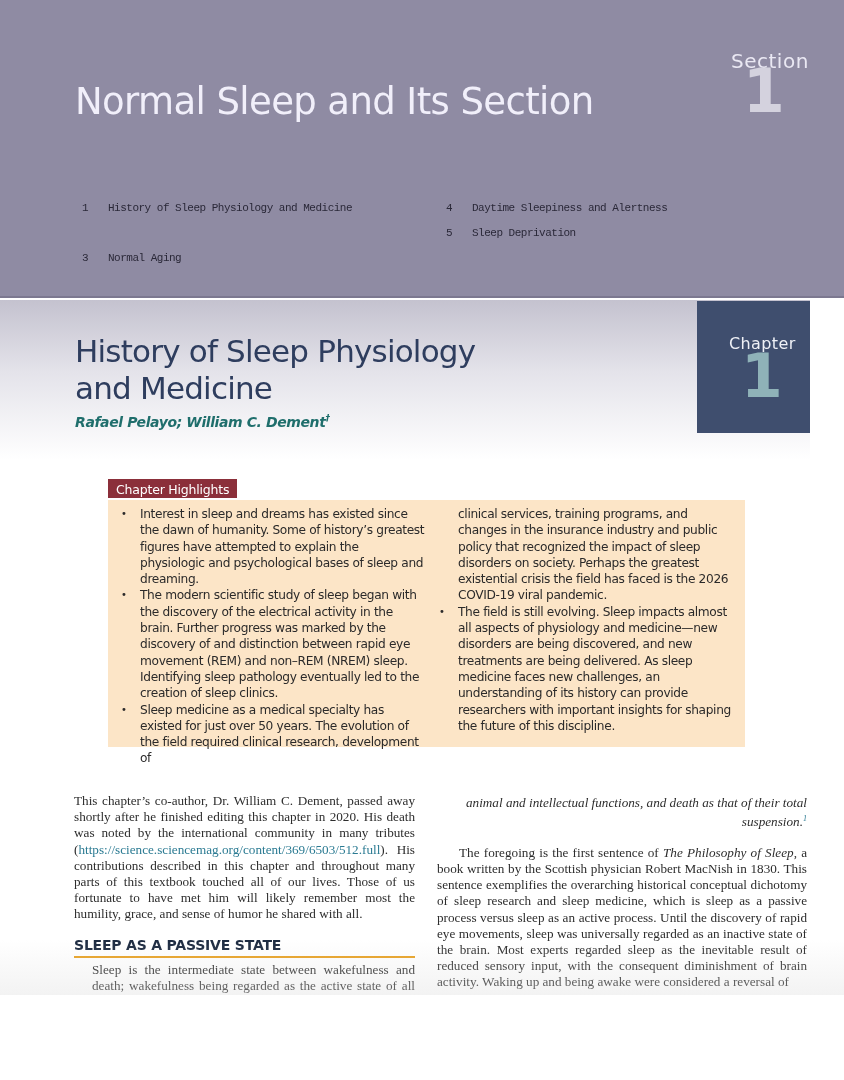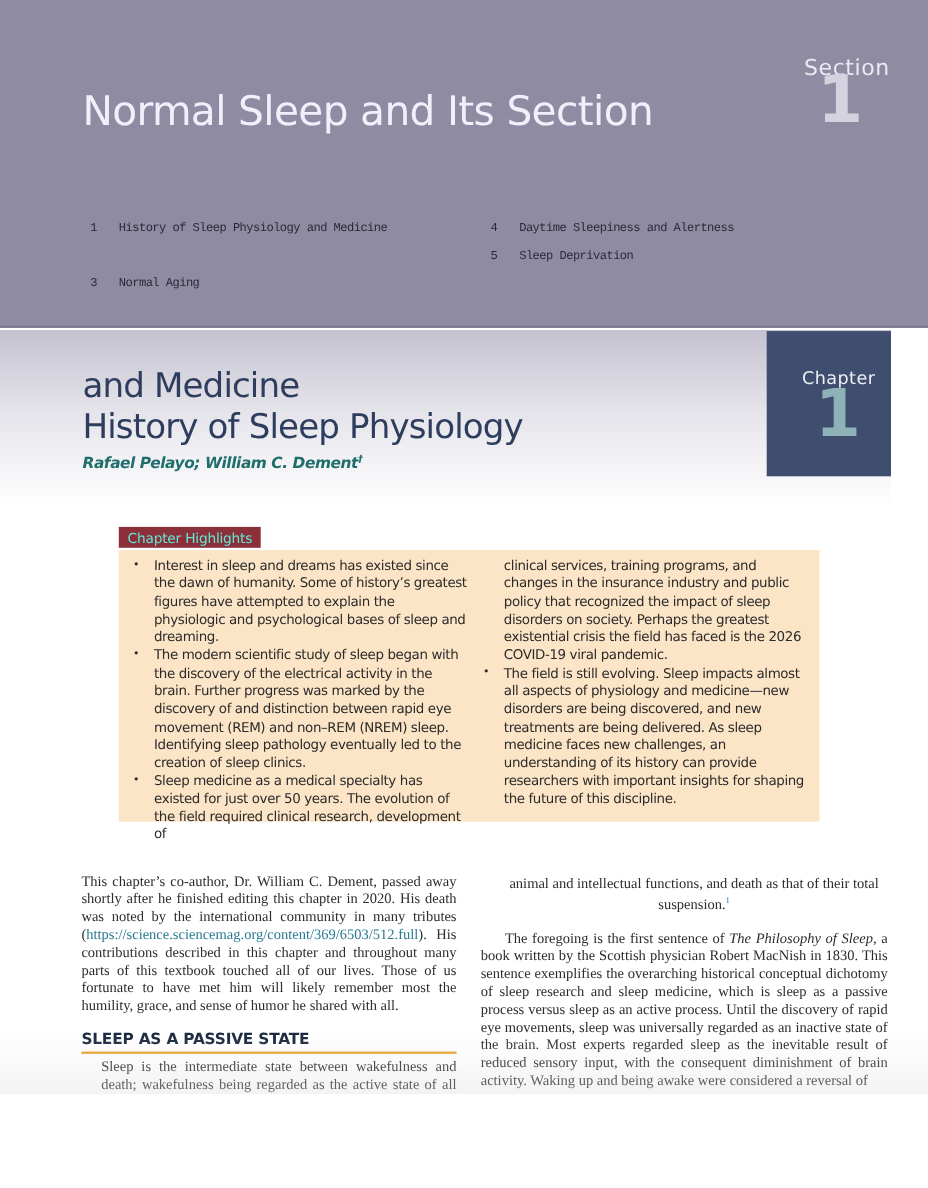--- a/index.html
+++ b/index.html
@@ -19,21 +19,21 @@
   
   .chapter-band { position: absolute; left: 0; top: 300px; width: 844px; height: 160px; background: linear-gradient(to bottom, #c4c2cf 0%, #e4e3ea 45%, #ffffff 100%); }
   .chapter-title { position: absolute; left: 75px; top: 333px; font-size: 31px; line-height: 37px; color: #2e3d5e; font-family: "DejaVu Sans", sans-serif; letter-spacing: -0.8px; }
   .authors { position: absolute; left: 75px; top: 413px; font-size: 14px; color: #1f6e6c; font-style: italic; font-weight: bold; font-family: "DejaVu Sans", sans-serif; letter-spacing: -0.4px; }
   .authors sup { font-size: 9px; }
   .chapter-box { position: absolute; left: 697px; top: 301px; width: 153px; height: 132px; background: #3f4e6e; }
   .chapter-label { position: absolute; left: 32px; top: 33px; font-size: 16px; color: #eef0f6; font-family: "DejaVu Sans", sans-serif; letter-spacing: 0.4px; }
   .chapter-num { position: absolute; left: 44px; top: 40px; font-size: 60px; font-weight: bold; color: #8fb2b8; font-family: "DejaVu Sans", sans-serif; }
 
   
-  .hl-tab { position: absolute; left: 108px; top: 479px; height: 19px; padding: 0 8px; background: #8b2f3a; color: #5eead4; font-size: 12.5px; line-height: 21px; font-family: "DejaVu Sans", sans-serif; letter-spacing: -0.2px; }
+  .hl-tab { position: absolute; left: 108px; top: 479px; height: 19px; padding: 0 8px; background: #8b2f3a; color: #ffffff; font-size: 12.5px; line-height: 21px; font-family: "DejaVu Sans", sans-serif; letter-spacing: -0.2px; }
   .hl-box { position: absolute; left: 108px; top: 500px; width: 637px; height: 247px; background: #fce5c7; }
   .hl-col { position: absolute; top: 6px; font-size: 12.2px; line-height: 16.3px; color: #2b2a2a; font-family: "DejaVu Sans", sans-serif; letter-spacing: -0.35px; }
   .hl-col.left { left: 8px; width: 310px; }
   .hl-col.right { left: 326px; width: 300px; }
   .hl-item { position: relative; padding-left: 24px; }
   .hl-item .bullet { position: absolute; left: 5px; top: 0; font-size: 10px; }
   .hl-cont { padding-left: 24px; }
 
   
   .body-col { position: absolute; font-family: "Liberation Serif", "DejaVu Serif", serif; font-size: 13.2px; line-height: 16.2px; color: #2d2d2d; text-align: justify; }
@@ -71,22 +71,22 @@
     <div class="toc-item" style="left:446px; top:202px;">
       <span class="num">4</span><span>Daytime Sleepiness and Alertness</span>
     </div>
     <div class="toc-item" style="left:446px; top:227px;">
       <span class="num">5</span><span>Sleep Deprivation</span>
     </div>
   </div>
 
   <div class="chapter-band"></div>
   <div class="chapter-title">
+    <div>History of Sleep Physiology</div>
     <div>and Medicine</div>
-    <div>History of Sleep Physiology</div>
   </div>
   <div class="authors">
     <span>Rafael Pelayo; William C. Dement</span><sup>†</sup>
   </div>
   <div class="chapter-box">
     <div class="chapter-label">Chapter</div>
     <div class="chapter-num">1</div>
   </div>
 
   <div class="hl-tab">Chapter Highlights</div>
@@ -116,21 +116,21 @@
 
   <div class="body-col col-left">
     <span>This chapter’s co-author, Dr. William C. Dement, passed away shortly after he finished editing this chapter in 2020. His death was noted by the international community in many tributes (</span><span class="link">https://science.sciencemag.org/content/369/6503/512.full</span><span>). His contributions described in this chapter and throughout many parts of this textbook touched all of our lives. Those of us fortunate to have met him will likely remember most the humility, grace, and sense of humor he shared with all.</span>
   </div>
 
   <div class="heading">SLEEP AS A PASSIVE STATE</div>
 
   <div class="body-col passive-text">Sleep is the intermediate state between wakefulness and death; wakefulness being regarded as the active state of all the</div>
 
   <div class="body-col col-right">
-    <div style="padding-left:0; text-align:center;">
+    <div style="padding-left:0; text-align:right;font-style:italic;">
       <span>animal and intellectual functions, and death as that of their total suspension.</span><span class="sup">1</span>
     </div>
     <div class="para-gap indent" style="margin-left:-18px;">
       <span>The foregoing is the first sentence of </span><i>The Philosophy of Sleep</i><span>, a book written by the Scottish physician Robert MacNish in 1830. This sentence exemplifies the overarching historical conceptual dichotomy of sleep research and sleep medicine, which is sleep as a passive process versus sleep as an active process. Until the discovery of rapid eye movements, sleep was universally regarded as an inactive state of the brain. Most experts regarded sleep as the inevitable result of reduced sensory input, with the consequent diminishment of brain activity. Waking up and being awake were considered a reversal of</span>
     </div>
   </div>
 
   <div class="side-fade"></div>
   <div class="bottom-fade"></div>
 </div>

